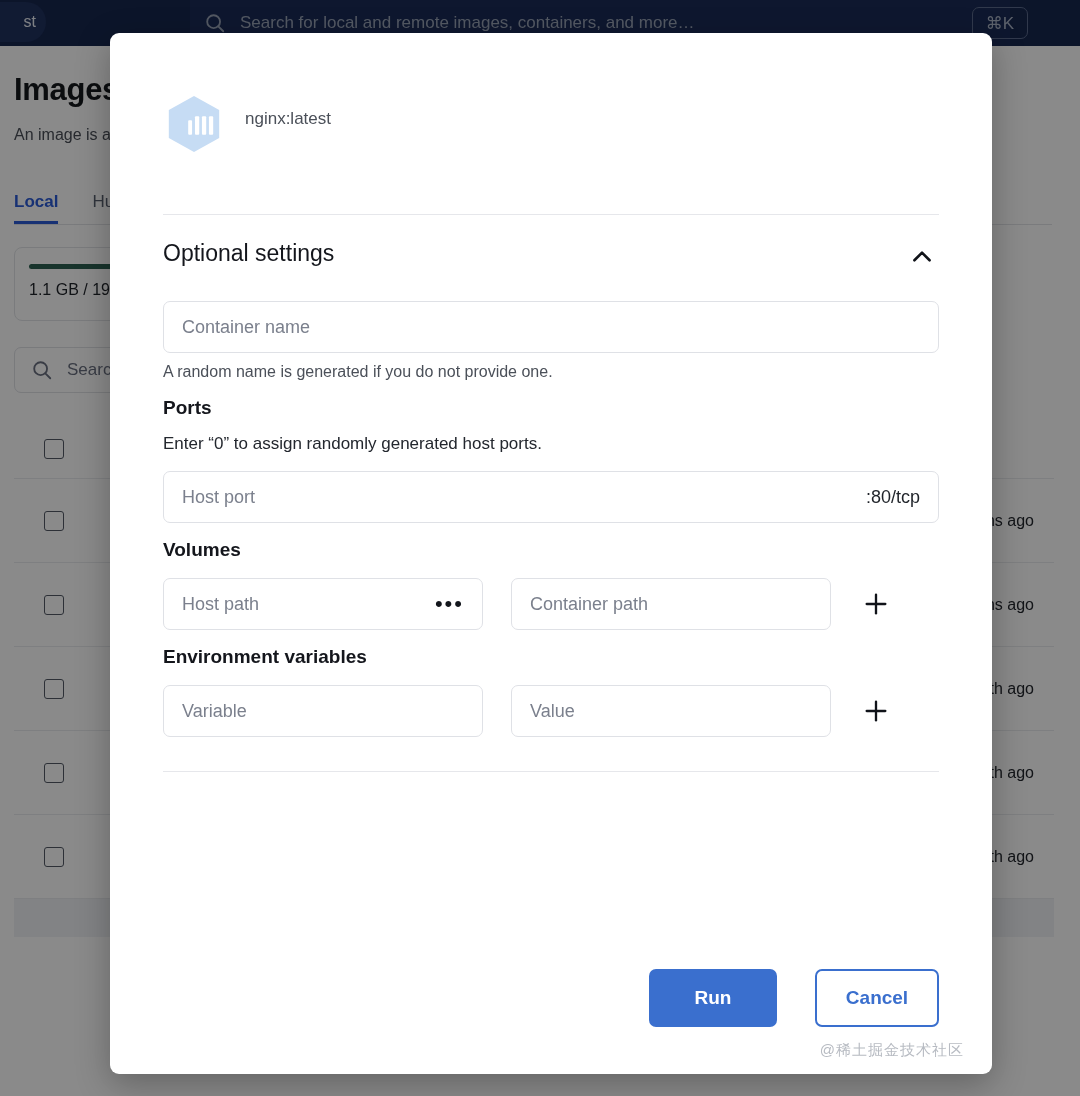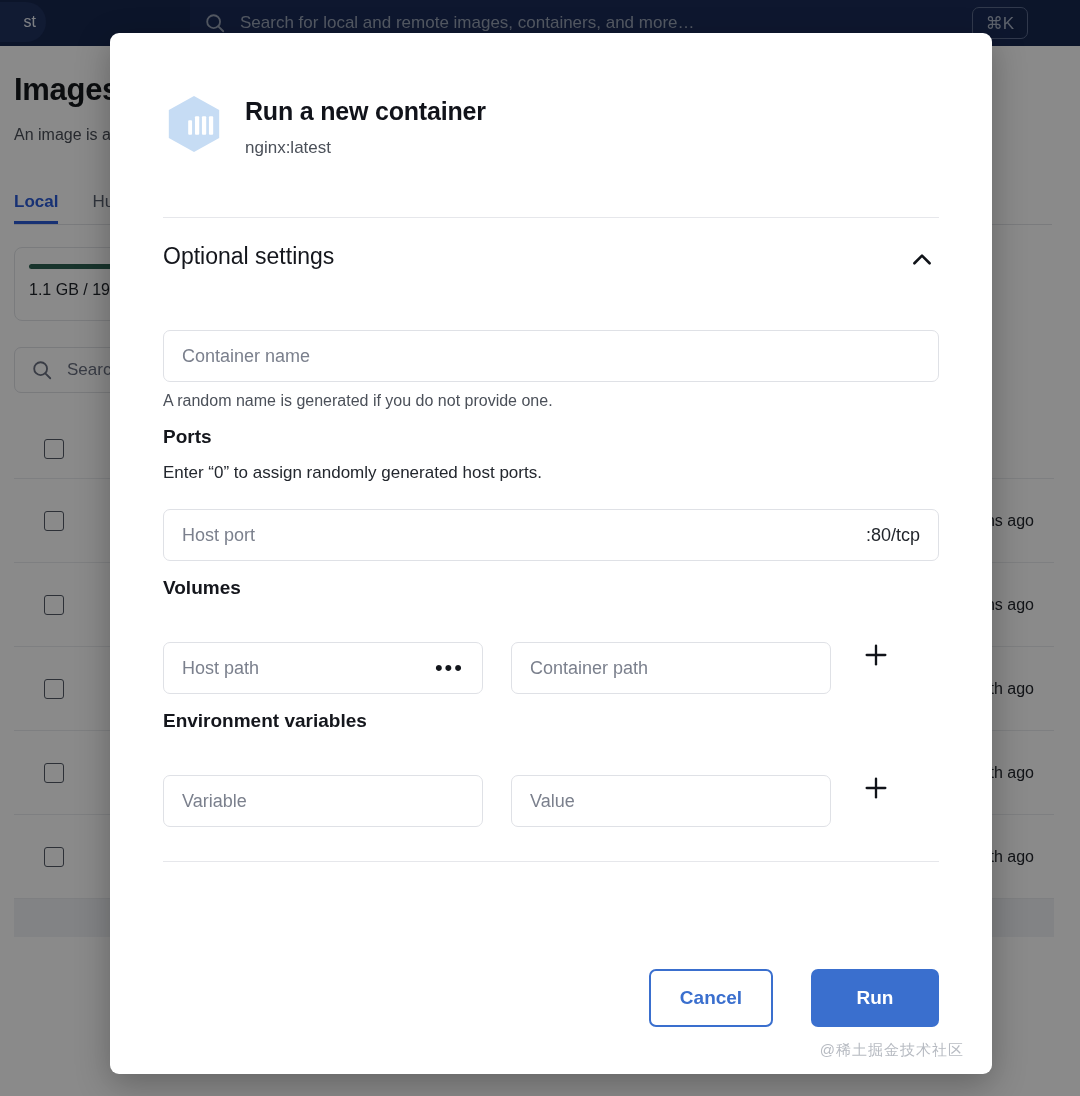--- a/index.html
+++ b/index.html
@@ -257,21 +257,20 @@
   .field {
     width: 100%;
     height: 52px;
     border: 1px solid #dfe1e6;
     border-radius: 7px;
     display: flex;
     align-items: center;
     padding: 0 18px;
     background: #fff;
     font-size: 18px;
-    margin-top: 26px;
   }
   .field .ph { color: #7b808d; }
   .field .suffix {
     margin-left: auto;
     color: #1f2329;
   }
   .field .dots {
     margin-left: auto;
     color: #13161c;
     font-size: 22px;
@@ -461,21 +460,20 @@
 
     <div class="modal-head">
       <svg class="hex-icon" viewBox="0 0 64 64">
         <polygon points="32,3 58,17.5 58,46.5 32,61 6,46.5 6,17.5" fill="#c6dcf4"></polygon>
         <rect x="33" y="24" width="4.4" height="19" rx="1" fill="#ffffff"></rect>
         <rect x="40.2" y="24" width="4.4" height="19" rx="1" fill="#ffffff"></rect>
         <rect x="47.4" y="24" width="4.4" height="19" rx="1" fill="#ffffff"></rect>
         <rect x="26" y="28" width="4" height="15" rx="1" fill="#ffffff"></rect>
       </svg>
       <div class="head-text">
-        <div class="modal-title">Run a new container</div>
         <div class="modal-subtitle">nginx:latest</div>
       </div>
     </div>
 
     <div class="divider"></div>
 
     <div class="section-head">
       <div class="section-head-title">Optional settings</div>
       <div class="chev-btn">
         <svg width="26" height="26" viewBox="0 0 24 24" fill="none" stroke="#101319" stroke-width="2.4" stroke-linecap="round" stroke-linejoin="round">
@@ -529,23 +527,23 @@
         <svg width="28" height="28" viewBox="0 0 24 24" stroke="#101319" stroke-width="2" stroke-linecap="round">
           <line x1="12" y1="4" x2="12" y2="20"></line>
           <line x1="4" y1="12" x2="20" y2="12"></line>
         </svg>
       </div>
     </div>
 
     <div class="divider bottom" style="margin-top:34px"></div>
 
     <div class="footer">
+      <div class="btn btn-run">
+        <span>Run</span>
+      </div>
       <div class="btn btn-cancel">
         <span>Cancel</span>
-      </div>
-      <div class="btn btn-run">
-        <span>Run</span>
       </div>
     </div>
 
     <div class="watermark">@稀土掘金技术社区</div>
   </div>
 </div>
 
 </body></html>

